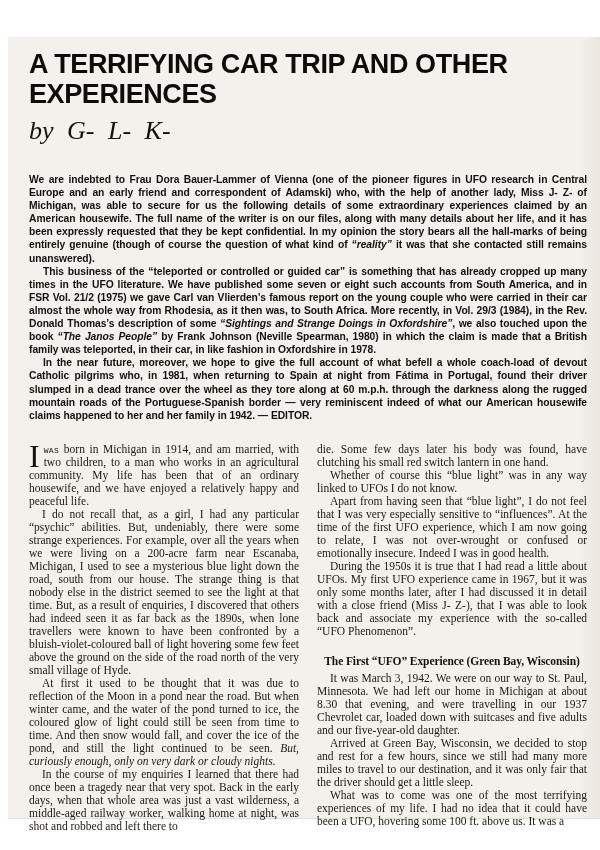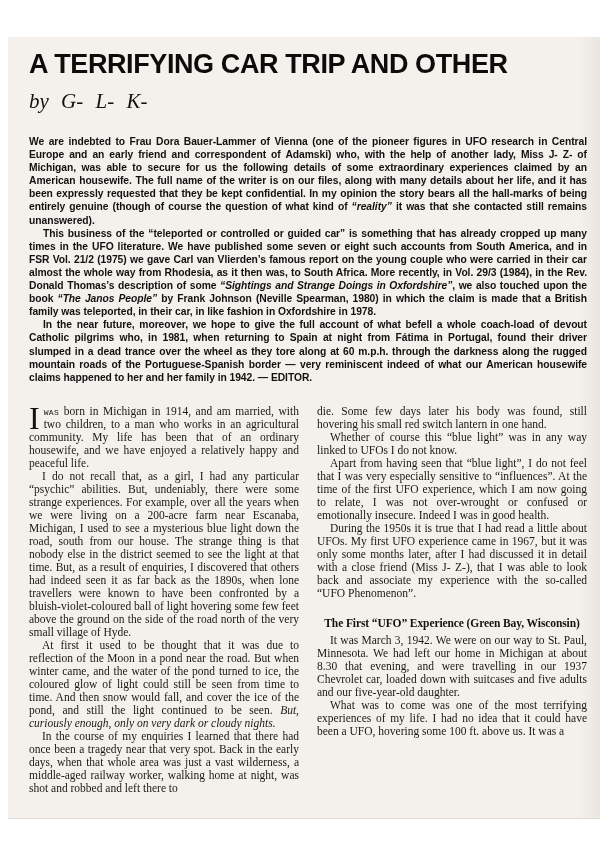--- a/index.html
+++ b/index.html
@@ -17,25 +17,25 @@
   .content { padding: 12px 21px 0 21px; }
 
   h1.title {
     margin: 0; padding: 0;
     font-family: "Liberation Sans", sans-serif;
     font-weight: 700; font-size: 27px; line-height: 30px;
     letter-spacing: -0.4px; color: #0d0c0a;
   }
   .byline {
     margin: 8px 0 0 0;
-    font-style: italic; font-size: 21px; line-height: 28px;
+    font-style: italic; font-size: 26px; line-height: 28px;
     word-spacing: 7px; color: #14120e;
   }
 
-  .editor-note { margin-top: 20px; }
+  .editor-note { margin-top: 28px; }
   .editor-note p {
     margin: 0; text-align: justify;
     font-family: "Liberation Sans", sans-serif;
     font-weight: 700; font-size: 10.3px; line-height: 13.1px;
     letter-spacing: -0.05px; color: #121110;
   }
   .editor-note p.ind { text-indent: 14px; }
   .bi { font-style: italic; }
 
   .columns { display: flex; gap: 18px; margin-top: 21px; }
@@ -60,45 +60,47 @@
 </style>
 </head>
 <body>
 
 <div class="viewport">
   <div class="scan">
     <div class="content">
 
       <h1 class="title">
         <div>A TERRIFYING CAR TRIP AND OTHER</div>
+        <div>EXPERIENCES</div>
       </h1>
 
       <div class="byline">by G- L- K-</div>
 
       <div class="editor-note">
         <p><span>We are indebted to Frau Dora Bauer-Lammer of Vienna (one of the pioneer figures in UFO research in Central Europe and an early friend and correspondent of Adamski) who, with the help of another lady, Miss J- Z- of Michigan, was able to secure for us the following details of some extraordinary experiences claimed by an American housewife. The full name of the writer is on our files, along with many details about her life, and it has been expressly requested that they be kept confidential. In my opinion the story bears all the hall-marks of being entirely genuine (though of course the question of what kind of </span><span class="bi">“reality”</span><span> it was that she contacted still remains unanswered).</span></p>
         <p class="ind"><span>This business of the “teleported or controlled or guided car” is something that has already cropped up many times in the UFO literature. We have published some seven or eight such accounts from South America, and in FSR Vol. 21/2 (1975) we gave Carl van Vlierden’s famous report on the young couple who were carried in their car almost the whole way from Rhodesia, as it then was, to South Africa. More recently, in Vol. 29/3 (1984), in the Rev. Donald Thomas’s description of some </span><span class="bi">“Sightings and Strange Doings in Oxfordshire”</span><span>, we also touched upon the book </span><span class="bi">“The Janos People”</span><span> by Frank Johnson (Neville Spearman, 1980) in which the claim is made that a British family was teleported, in their car, in like fashion in Oxfordshire in 1978.</span></p>
         <p class="ind">In the near future, moreover, we hope to give the full account of what befell a whole coach-load of devout Catholic pilgrims who, in 1981, when returning to Spain at night from Fátima in Portugal, found their driver slumped in a dead trance over the wheel as they tore along at 60 m.p.h. through the darkness along the rugged mountain roads of the Portuguese-Spanish border — very reminiscent indeed of what our American housewife claims happened to her and her family in 1942. — EDITOR.</p>
       </div>
 
       <div class="columns">
 
         <div class="col">
           <p><span class="dropcap">I</span><span class="sc">was</span><span> born in Michigan in 1914, and am married, with two children, to a man who works in an agricultural community. My life has been that of an ordinary housewife, and we have enjoyed a relatively happy and peaceful life.</span></p>
           <p class="ind">I do not recall that, as a girl, I had any particular “psychic” abilities. But, undeniably, there were some strange experiences. For example, over all the years when we were living on a 200-acre farm near Escanaba, Michigan, I used to see a mysterious blue light down the road, south from our house. The strange thing is that nobody else in the district seemed to see the light at that time. But, as a result of enquiries, I discovered that others had indeed seen it as far back as the 1890s, when lone travellers were known to have been confronted by a bluish-violet-coloured ball of light hovering some few feet above the ground on the side of the road north of the very small village of Hyde.</p>
           <p class="ind"><span>At first it used to be thought that it was due to reflection of the Moon in a pond near the road. But when winter came, and the water of the pond turned to ice, the coloured glow of light could still be seen from time to time. And then snow would fall, and cover the ice of the pond, and still the light continued to be seen. </span><span class="it">But, curiously enough, only on very dark or cloudy nights.</span></p>
           <p class="ind">In the course of my enquiries I learned that there had once been a tragedy near that very spot. Back in the early days, when that whole area was just a vast wilderness, a middle-aged railway worker, walking home at night, was shot and robbed and left there to</p>
         </div>
 
         <div class="col">
-          <p>die. Some few days later his body was found, still hovering his small red switch lantern in one hand.</p>
+          <p>die. Some few days later his body was found, have clutching his small red switch lantern in one hand.</p>
           <p class="ind">Whether of course this “blue light” was in any way linked to UFOs I do not know.</p>
           <p class="ind">Apart from having seen that “blue light”, I do not feel that I was very especially sensitive to “influences”. At the time of the first UFO experience, which I am now going to relate, I was not over-wrought or confused or emotionally insecure. Indeed I was in good health.</p>
           <p class="ind">During the 1950s it is true that I had read a little about UFOs. My first UFO experience came in 1967, but it was only some months later, after I had discussed it in detail with a close friend (Miss J- Z-), that I was able to look back and associate my experience with the so-called “UFO Phenomenon”.</p>
           <h2 class="section-heading">The First “UFO” Experience (Green Bay, Wisconsin)</h2>
           <p class="ind">It was March 3, 1942. We were on our way to St. Paul, Minnesota. We had left our home in Michigan at about 8.30 that evening, and were travelling in our 1937 Chevrolet car, loaded down with suitcases and five adults and our five-year-old daughter.</p>
+          <p class="ind">Arrived at Green Bay, Wisconsin, we decided to stop and rest for a few hours, since we still had many more miles to travel to our destination, and it was only fair that the driver should get a little sleep.</p>
           <p class="ind">What was to come was one of the most terrifying experiences of my life. I had no idea that it could have been a UFO, hovering some 100 ft. above us. It was a</p>
         </div>
 
       </div>
     </div>
   </div>
 </div>
 
 </body></html>

